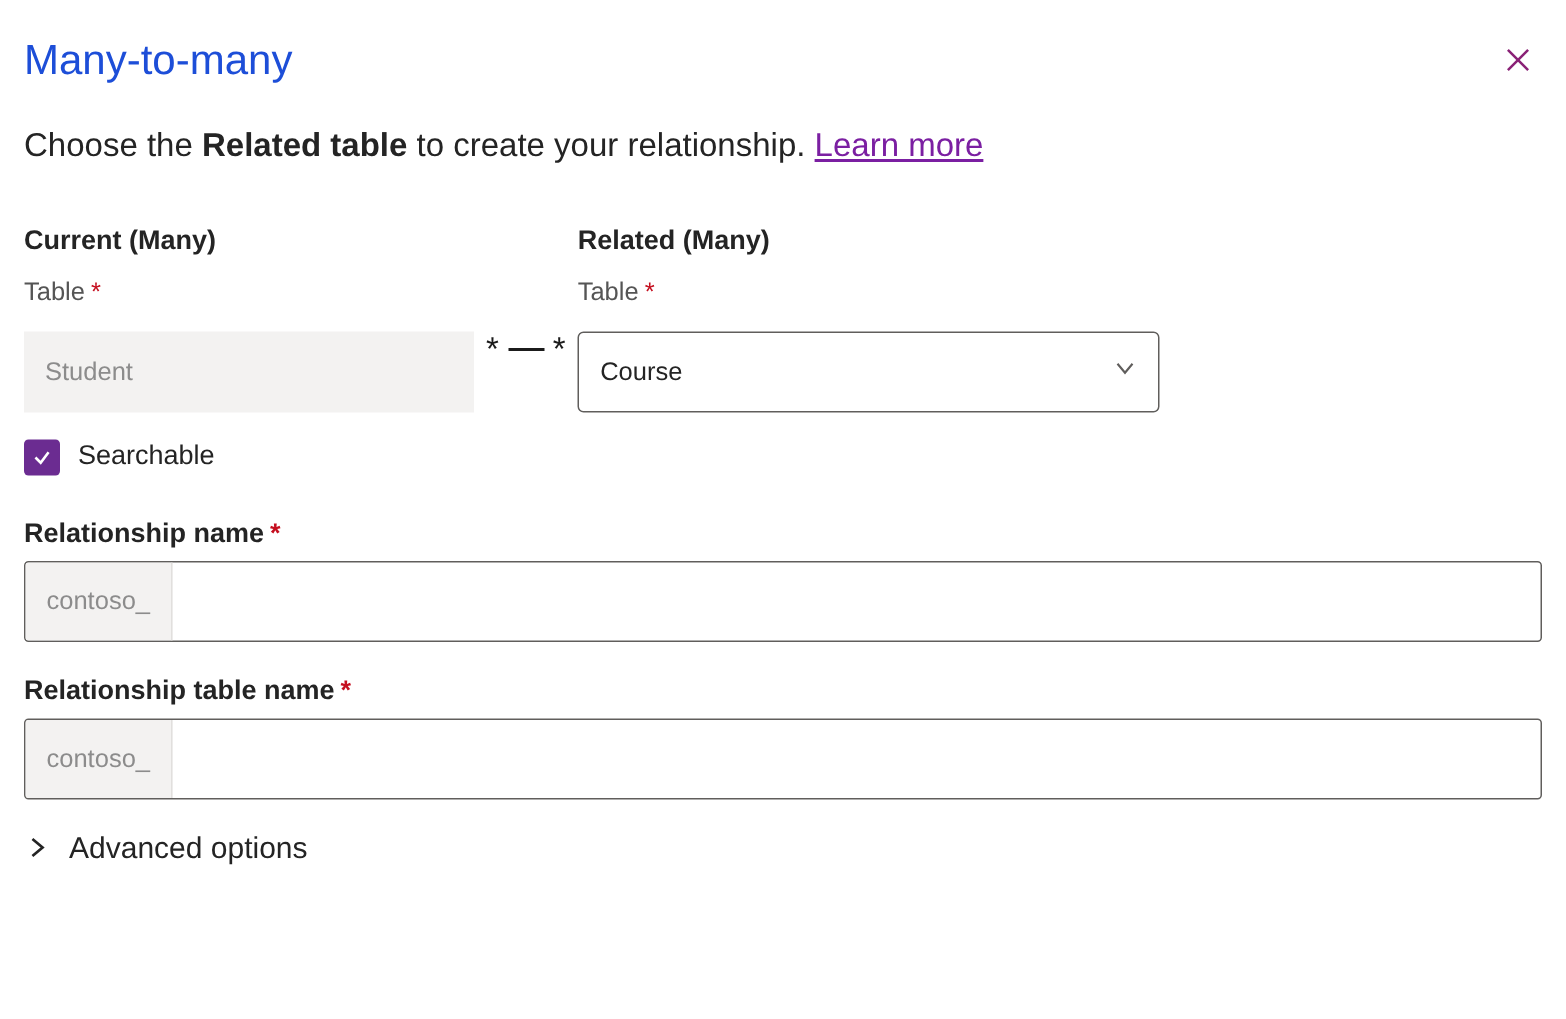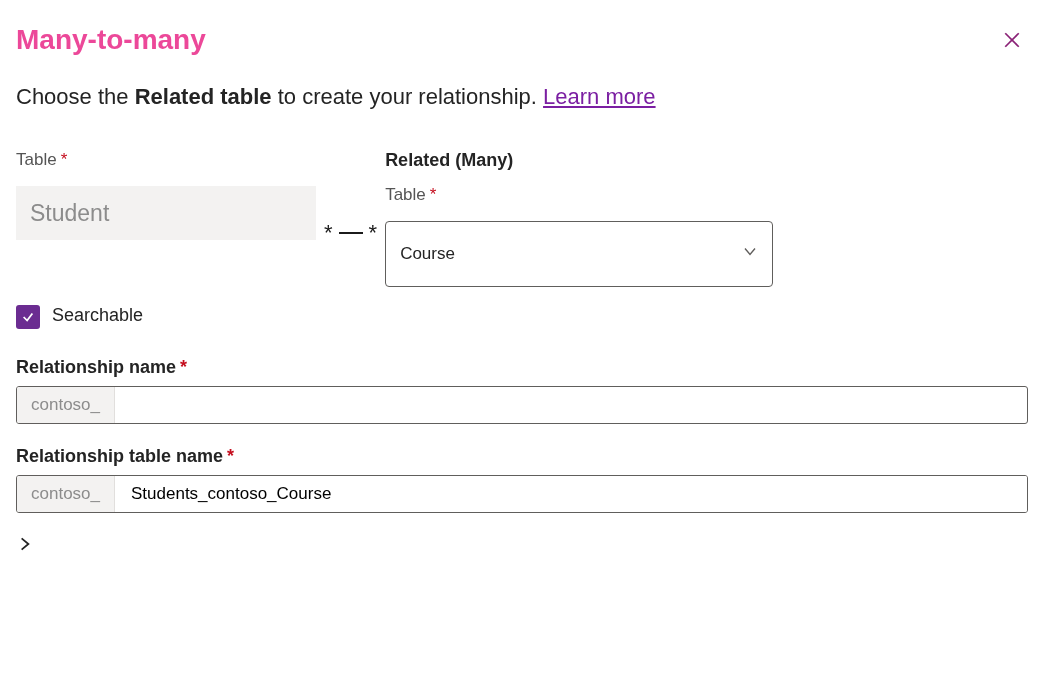--- a/index.html
+++ b/index.html
@@ -11,22 +11,22 @@
       font-size: 14px;
     }
     .header-row {
       display: flex;
       justify-content: space-between;
       align-items: flex-start;
       margin-bottom: 28px;
     }
     .title {
       font-size: 28px;
-      font-weight: 700;
-      color: #ec4899;
+      font-weight: 400;
+      color: #1d4ed8;
     }
     .close-btn {
       width: 32px;
       height: 32px;
       display: flex;
       align-items: center;
       justify-content: center;
       cursor: pointer;
       background: none;
       border: none;
@@ -60,31 +60,31 @@
     .field-label {
       font-size: 17px;
       color: #555;
       margin-bottom: 16px;
     }
     .req { color: #c50f1f; margin-left: 4px; }
     .readonly-field {
       height: 54px;
       background: #f3f2f1;
       color: #8c8c8c;
-      font-size: 23px;
+      font-size: 17px;
       padding: 0 14px;
       display: flex;
       align-items: center;
       border: none;
     }
     .select-wrap {
       position: relative;
       border: 1px solid #605e5c;
       border-radius: 4px;
-      height: 66px;
+      height: 54px;
       display: flex;
       align-items: center;
       padding: 0 14px;
       cursor: pointer;
       font-size: 17px;
     }
     .select-wrap .chev {
       position: absolute;
       right: 14px;
       top: 50%;
@@ -121,21 +121,21 @@
     }
     .checkbox-box svg { stroke: #fff; stroke-width: 2; fill: none; }
     .checkbox-label { font-size: 18px; }
     .section-label {
       font-size: 18px;
       font-weight: 600;
       margin-bottom: 8px;
     }
     .prefixed-input {
       display: flex;
-      height: 38px;
+      height: 54px;
       border: 1px solid #605e5c;
       border-radius: 3px;
       margin-bottom: 22px;
       overflow: hidden;
     }
     .prefix-box {
       background: #f3f2f1;
       color: #8c8c8c;
       font-size: 17px;
       padding: 0 14px;
@@ -173,20 +173,21 @@
     </svg>
   </button>
 </div>
 
 <div class="subhead">
   <span>Choose the </span><b>Related table</b><span> to create your relationship. </span><a class="learn-more">Learn more</a>
 </div>
 
 <div class="tables-row">
   <div class="table-col current-col">
+    <div class="col-heading">Current (Many)</div>
     <div class="field-label">
       <span>Table</span><span class="req">*</span>
     </div>
     <div class="readonly-field">Student</div>
   </div>
 
   <div class="connector">
     <span>*</span>
     <span class="line"></span>
     <span>*</span>
@@ -222,22 +223,22 @@
 </div>
 <div class="prefixed-input">
   <div class="prefix-box">contoso_</div>
 </div>
 
 <div class="section-label">
   <span>Relationship table name</span><span class="req">*</span>
 </div>
 <div class="prefixed-input">
   <div class="prefix-box">contoso_</div>
-  <input class="value-box" value="Students_contoso_Course" style="">
 </div>
 
 <div class="adv-row">
   <span class="adv-chev">
     <svg viewBox="0 0 16 16" width="18" height="18">
         <path d="M5 3 L11 8 L5 13"></path>
       </svg>
   </span>
+  <span class="adv-label">Advanced options</span>
 </div>
 
 </body></html>

